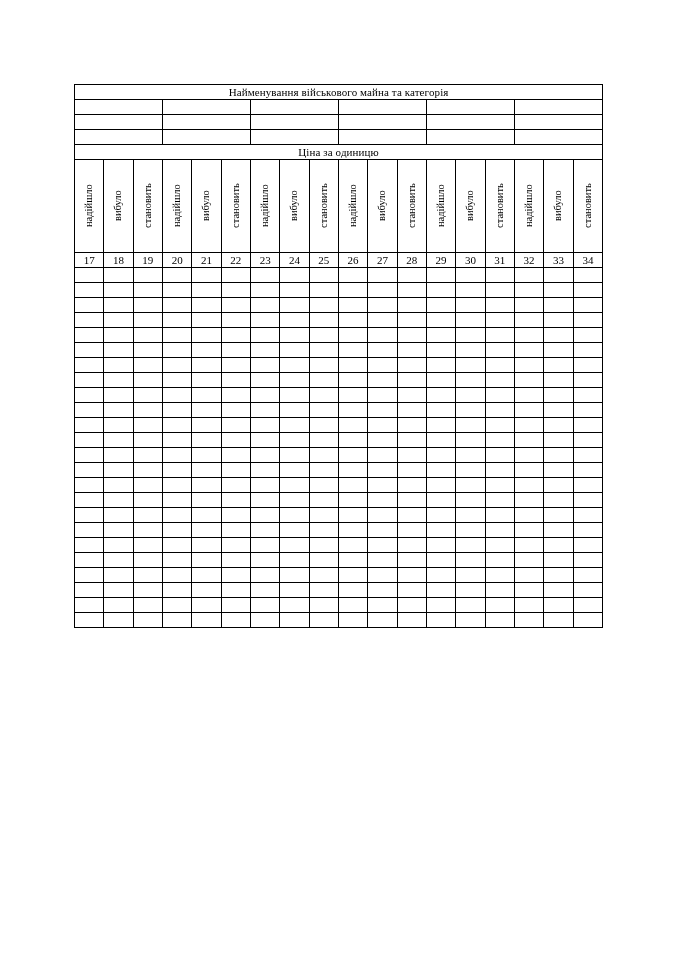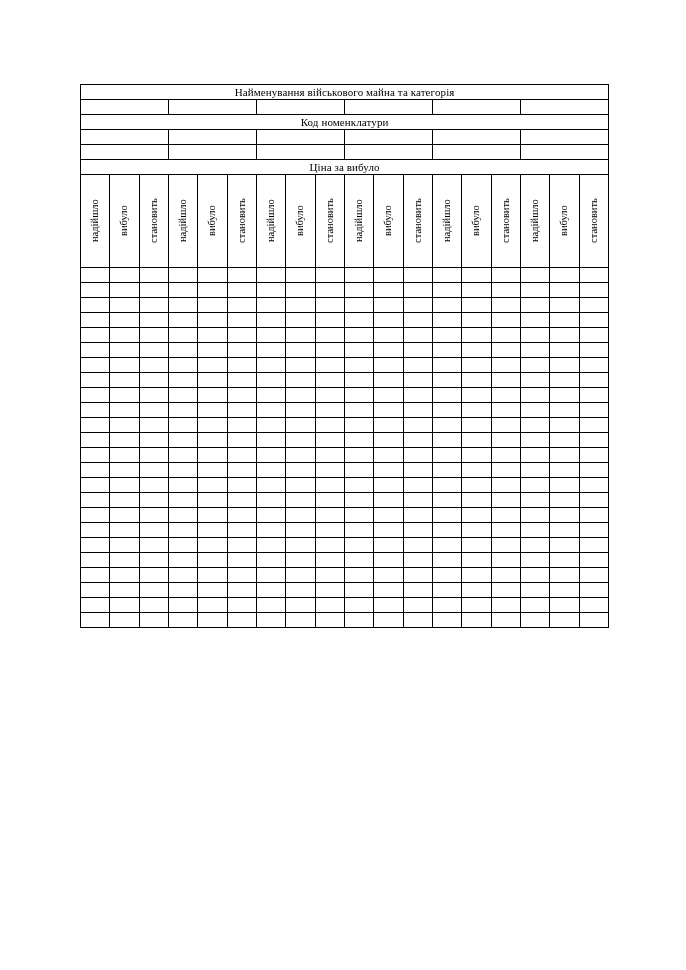--- a/index.html
+++ b/index.html
@@ -10,21 +10,21 @@
   body {
     width: 686px;
     height: 970px;
     font-family: "Liberation Serif", serif;
     color: #000000;
     position: relative;
     overflow: hidden;
   }
   .sheet {
     position: absolute;
-    left: 80px;
+    left: 74px;
     top: 84px;
     width: 528px;
   }
   table.form {
     border-collapse: collapse;
     table-layout: fixed;
     width: 528px;
   }
   table.form td {
     border: 1px solid #000000;
@@ -98,96 +98,113 @@
       </tr>
       <tr>
         <td class="blank-row-cell" colspan="3"></td>
         <td class="blank-row-cell" colspan="3"></td>
         <td class="blank-row-cell" colspan="3"></td>
         <td class="blank-row-cell" colspan="3"></td>
         <td class="blank-row-cell" colspan="3"></td>
         <td class="blank-row-cell" colspan="3"></td>
       </tr>
       <tr>
-        <td class="title-cell" colspan="18">Код номенклатури</td>
+        <td class="blank-row-cell" colspan="3"></td>
+        <td class="blank-row-cell" colspan="3"></td>
+        <td class="blank-row-cell" colspan="3"></td>
+        <td class="blank-row-cell" colspan="3"></td>
+        <td class="blank-row-cell" colspan="3"></td>
+        <td class="blank-row-cell" colspan="3"></td>
       </tr>
       <tr>
         <td class="blank-row-cell" colspan="3"></td>
         <td class="blank-row-cell" colspan="3"></td>
         <td class="blank-row-cell" colspan="3"></td>
         <td class="blank-row-cell" colspan="3"></td>
         <td class="blank-row-cell" colspan="3"></td>
         <td class="blank-row-cell" colspan="3"></td>
       </tr>
       <tr>
-        <td class="blank-row-cell" colspan="3"></td>
-        <td class="blank-row-cell" colspan="3"></td>
-        <td class="blank-row-cell" colspan="3"></td>
-        <td class="blank-row-cell" colspan="3"></td>
-        <td class="blank-row-cell" colspan="3"></td>
-        <td class="blank-row-cell" colspan="3"></td>
+        <td class="title-cell" colspan="18">Ціна за одиницю</td>
       </tr>
       <tr>
-        <td class="title-cell" colspan="18">Ціна за вибуло</td>
+        <td class="vhead">
+            <span class="vtext">надійшло</span>
+          </td>
+        <td class="vhead">
+            <span class="vtext">вибуло</span>
+          </td>
+        <td class="vhead">
+            <span class="vtext">становить</span>
+          </td>
+        <td class="vhead">
+            <span class="vtext">надійшло</span>
+          </td>
+        <td class="vhead">
+            <span class="vtext">вибуло</span>
+          </td>
+        <td class="vhead">
+            <span class="vtext">становить</span>
+          </td>
+        <td class="vhead">
+            <span class="vtext">надійшло</span>
+          </td>
+        <td class="vhead">
+            <span class="vtext">вибуло</span>
+          </td>
+        <td class="vhead">
+            <span class="vtext">становить</span>
+          </td>
+        <td class="vhead">
+            <span class="vtext">надійшло</span>
+          </td>
+        <td class="vhead">
+            <span class="vtext">вибуло</span>
+          </td>
+        <td class="vhead">
+            <span class="vtext">становить</span>
+          </td>
+        <td class="vhead">
+            <span class="vtext">надійшло</span>
+          </td>
+        <td class="vhead">
+            <span class="vtext">вибуло</span>
+          </td>
+        <td class="vhead">
+            <span class="vtext">становить</span>
+          </td>
+        <td class="vhead">
+            <span class="vtext">надійшло</span>
+          </td>
+        <td class="vhead">
+            <span class="vtext">вибуло</span>
+          </td>
+        <td class="vhead">
+            <span class="vtext">становить</span>
+          </td>
       </tr>
       <tr>
-        <td class="vhead">
-            <span class="vtext">надійшло</span>
-          </td>
-        <td class="vhead">
-            <span class="vtext">вибуло</span>
-          </td>
-        <td class="vhead">
-            <span class="vtext">становить</span>
-          </td>
-        <td class="vhead">
-            <span class="vtext">надійшло</span>
-          </td>
-        <td class="vhead">
-            <span class="vtext">вибуло</span>
-          </td>
-        <td class="vhead">
-            <span class="vtext">становить</span>
-          </td>
-        <td class="vhead">
-            <span class="vtext">надійшло</span>
-          </td>
-        <td class="vhead">
-            <span class="vtext">вибуло</span>
-          </td>
-        <td class="vhead">
-            <span class="vtext">становить</span>
-          </td>
-        <td class="vhead">
-            <span class="vtext">надійшло</span>
-          </td>
-        <td class="vhead">
-            <span class="vtext">вибуло</span>
-          </td>
-        <td class="vhead">
-            <span class="vtext">становить</span>
-          </td>
-        <td class="vhead">
-            <span class="vtext">надійшло</span>
-          </td>
-        <td class="vhead">
-            <span class="vtext">вибуло</span>
-          </td>
-        <td class="vhead">
-            <span class="vtext">становить</span>
-          </td>
-        <td class="vhead">
-            <span class="vtext">надійшло</span>
-          </td>
-        <td class="vhead">
-            <span class="vtext">вибуло</span>
-          </td>
-        <td class="vhead">
-            <span class="vtext">становить</span>
-          </td>
+        <td class="numcell">17</td>
+        <td class="numcell">18</td>
+        <td class="numcell">19</td>
+        <td class="numcell">20</td>
+        <td class="numcell">21</td>
+        <td class="numcell">22</td>
+        <td class="numcell">23</td>
+        <td class="numcell">24</td>
+        <td class="numcell">25</td>
+        <td class="numcell">26</td>
+        <td class="numcell">27</td>
+        <td class="numcell">28</td>
+        <td class="numcell">29</td>
+        <td class="numcell">30</td>
+        <td class="numcell">31</td>
+        <td class="numcell">32</td>
+        <td class="numcell">33</td>
+        <td class="numcell">34</td>
       </tr>
     </tbody>
     <tbody id="data-body">
         <tr>
           <td class="datacell"></td>
           <td class="datacell"></td>
           <td class="datacell"></td>
           <td class="datacell"></td>
           <td class="datacell"></td>
           <td class="datacell"></td>

